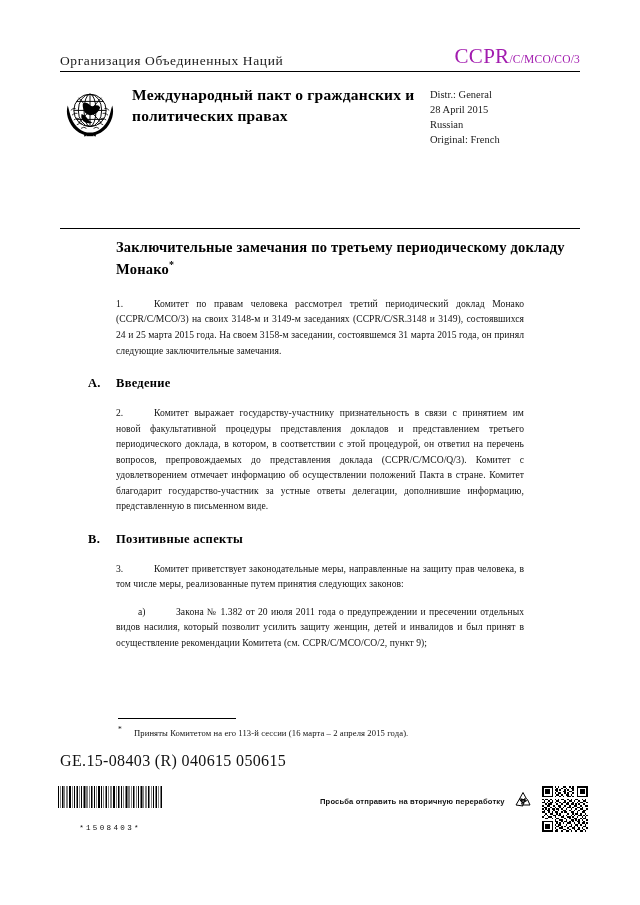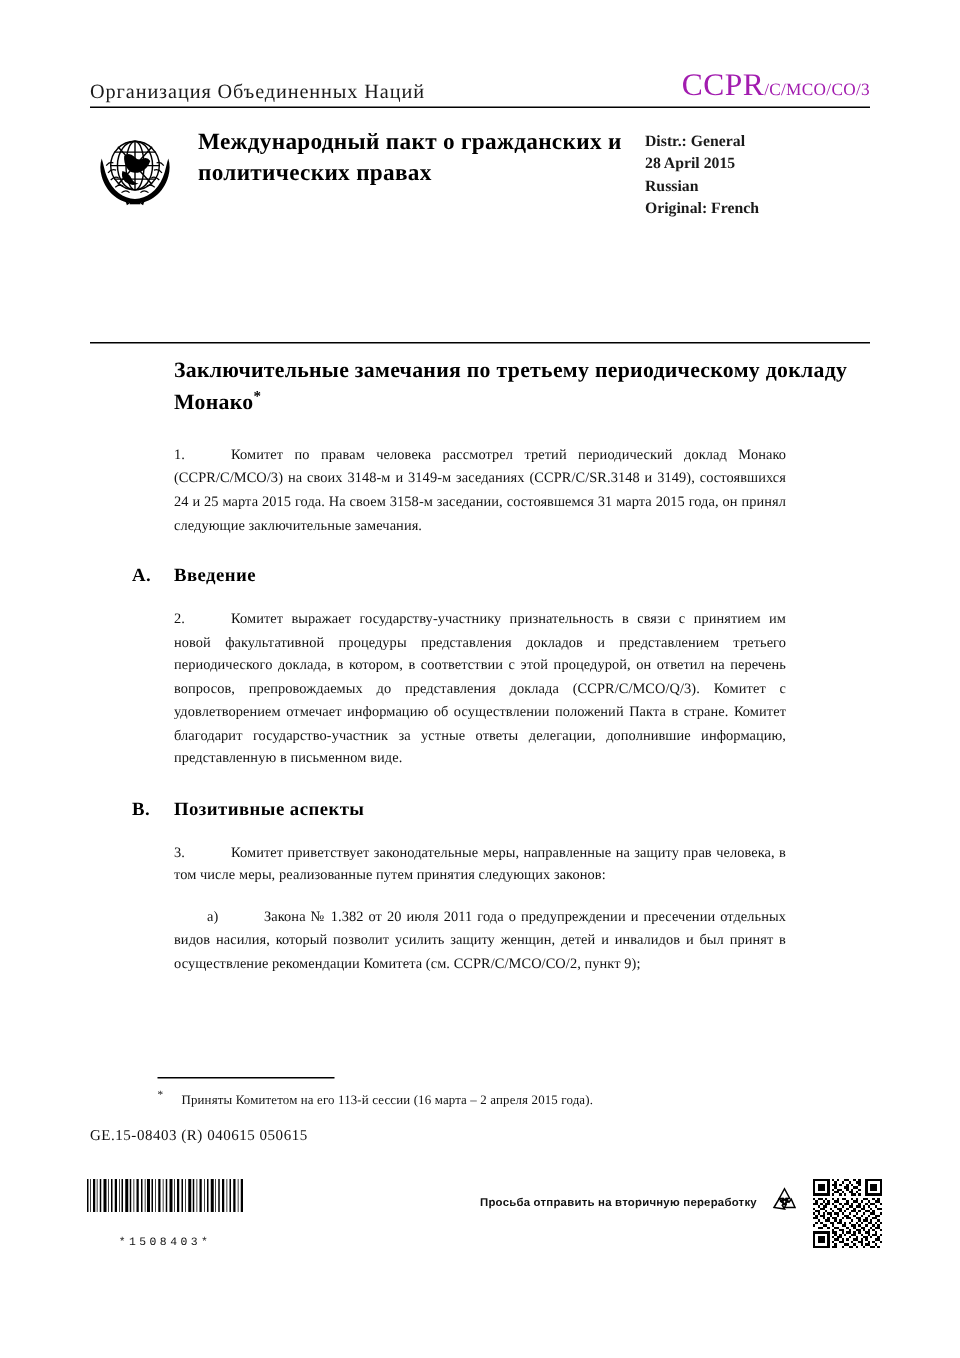--- a/index.html
+++ b/index.html
@@ -84,21 +84,20 @@
     padding-top: 2px;
   }
   .distr-block {
     flex: 0 0 150px;
     margin-left: 14px;
     padding-top: 6px;
     font-family: "Liberation Serif", "DejaVu Serif", serif;
     font-size: 10.5px;
     line-height: 1.42;
     color: #1a1a1a;
-    font-weight: bold;
   }
 
   
   .rule-main {
     position: absolute;
     left: 60px;
     top: 228px;
     width: 520px;
     border: 0;
     border-top: 1.5px solid #000;
@@ -166,21 +165,21 @@
     letter-spacing: 0.3px;
   }
   .section-head .sec-letter {
     width: 28px;
     flex: 0 0 28px;
   }
 
   
   .footnote-area {
     position: absolute;
-    left: 105px;
+    left: 118px;
     top: 718px;
     width: 460px;
   }
   .footnote-rule {
     border: 0;
     border-top: 0.9px solid #000;
     width: 118px;
     margin: 0 0 6px 0;
   }
   .footnote-text {
@@ -195,21 +194,21 @@
     vertical-align: super;
     font-size: 7.5px;
   }
 
   
   .jobnum {
     position: absolute;
     left: 60px;
     top: 752px;
     font-family: "Liberation Serif", "DejaVu Serif", serif;
-    font-size: 10px;
+    font-size: 16px;
     letter-spacing: 0.35px;
     color: #111;
   }
 
   
   .bottom-row {
     position: absolute;
     left: 58px;
     top: 786px;
     width: 528px;

